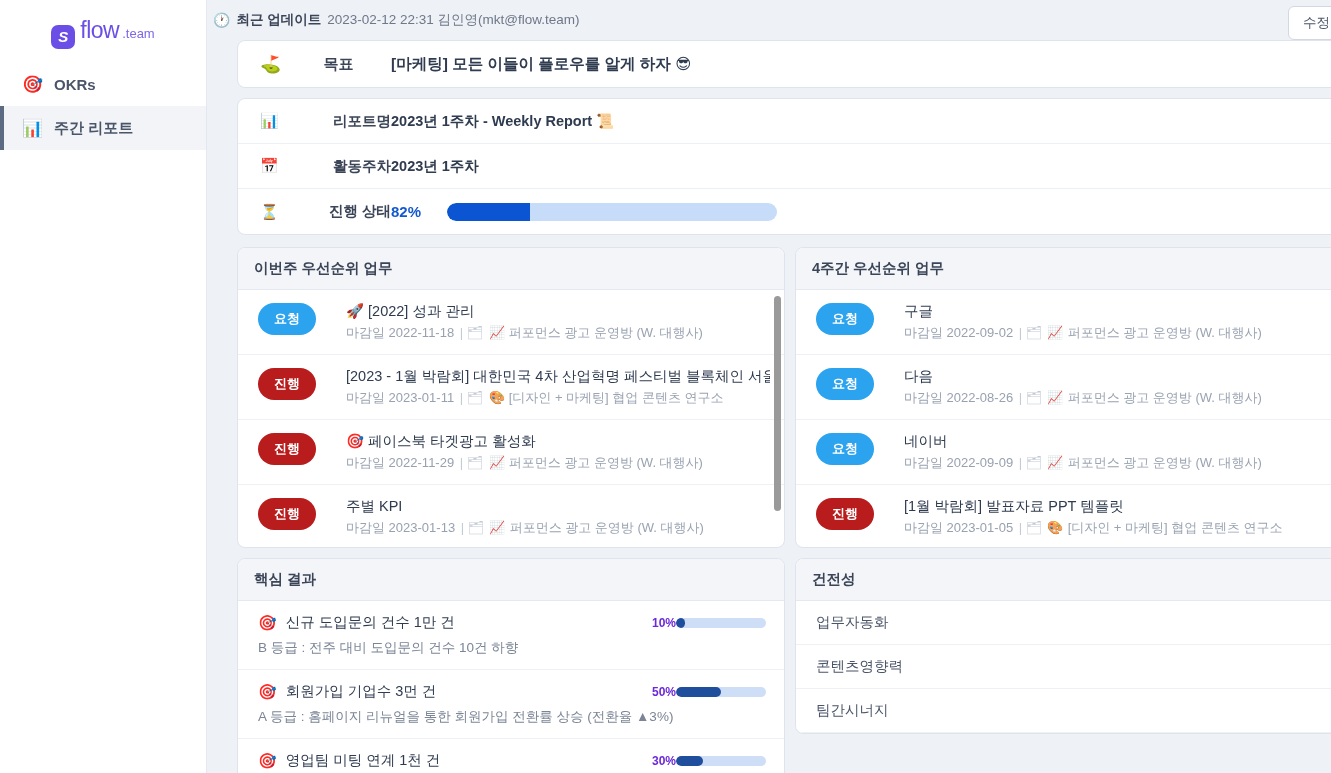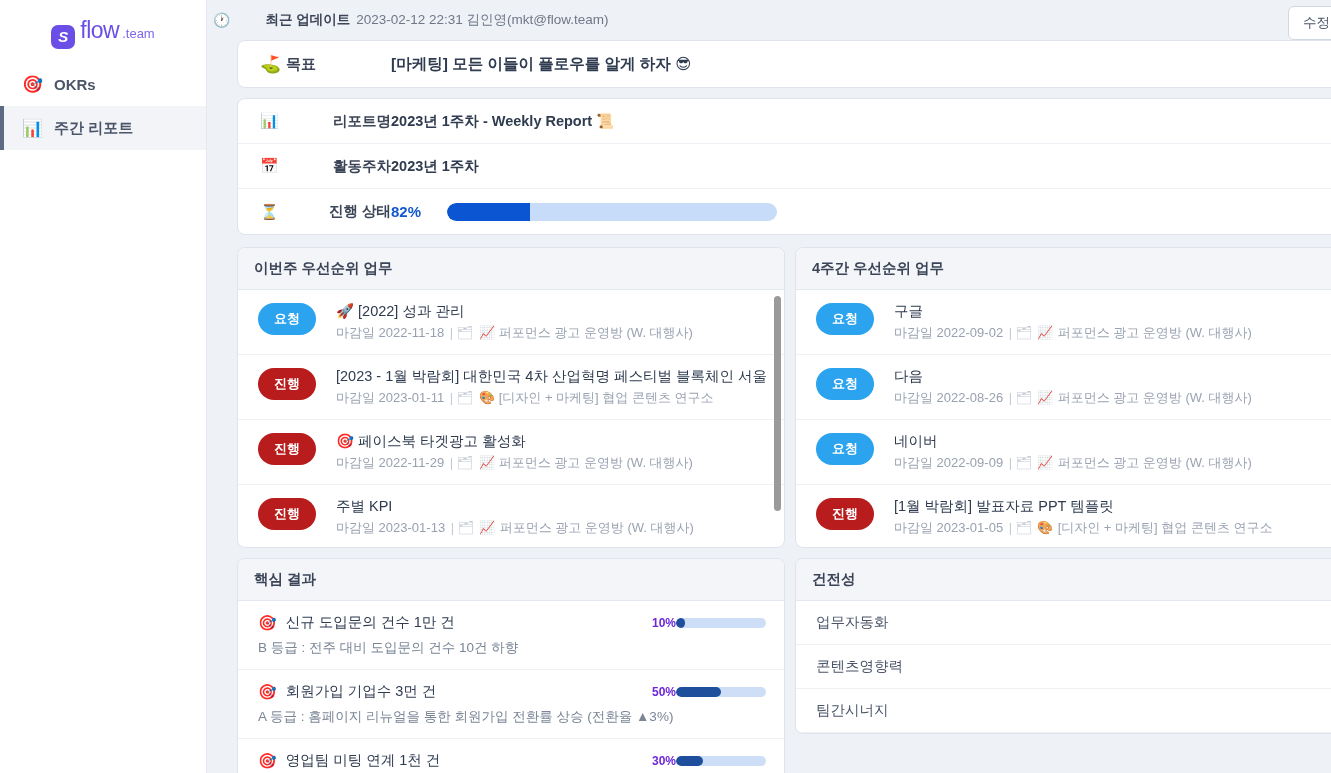--- a/index.html
+++ b/index.html
@@ -57,21 +57,21 @@
     position: relative;
     overflow: hidden;
   }
   .topbar {
     display: flex; align-items: center;
     height: 40px; padding: 0 14px 0 6px;
     position: relative;
   }
   .topbar-left { display: flex; align-items: center; gap: 6px; font-size: 13.5px; }
   .clock-ico { font-size: 14px; color: #8a93a4; }
-  .upd-label { font-weight: 700; color: #3b4557; margin-left: 29px; }
+  .upd-label { font-weight: 700; color: #3b4557; }
   .upd-value { color: #6e7889; }
   .edit-btn {
     position: absolute; right: -14px; top: 6px;
     background: #fff; border: 1px solid #d2d8e2; border-radius: 6px;
     padding: 7px 14px; font-size: 13.5px; color: #4b5costs;
     color: #4b5568; font-weight: 500; cursor: pointer;
     white-space: nowrap;
   }
 
   .card {
@@ -82,21 +82,21 @@
     margin-right: -12px;
   }
 
   
   .goal-row {
     display: flex; align-items: center;
     height: 46px; padding: 0 22px;
     font-size: 15px;
   }
   .goal-ico { font-size: 17px; width: 26px; }
-  .goal-label { font-weight: 700; color: #3b4557; width: 105px; }
+  .goal-label { font-weight: 700; color: #3b4557; width: 105px; text-align: center; }
   .goal-text { font-weight: 700; color: #2f3b4f; font-size: 15.5px; }
 
   
   .info-card { margin-bottom: 12px; }
   .info-row {
     display: flex; align-items: center;
     height: 45px; padding: 0 22px;
     border-bottom: 1px solid #eceff4;
     font-size: 14.5px;
   }
@@ -129,21 +129,21 @@
     background: #f3f5f9;
     border-bottom: 1px solid #e4e8ef;
     padding: 11px 16px;
     font-size: 14.5px; font-weight: 700; color: #3b4557;
   }
   .panel-body { position: relative; }
   .panel-body.scroll-left { height: 257px; overflow: hidden; }
   .panel-body.scroll-right { height: 257px; overflow: hidden; }
 
   .task-row {
-    display: flex; align-items: flex-start; gap: 20px;
+    display: flex; align-items: flex-start; gap: 30px;
     padding: 11px 14px 11px 20px;
     border-bottom: 1px solid #eef0f4;
   }
   .task-row:last-child { border-bottom: none; }
   .badge {
     flex: 0 0 auto;
     min-width: 58px; text-align: center;
     padding: 7px 0; border-radius: 16px;
     color: #fff; font-size: 13px; font-weight: 700;
     margin-top: 2px;

